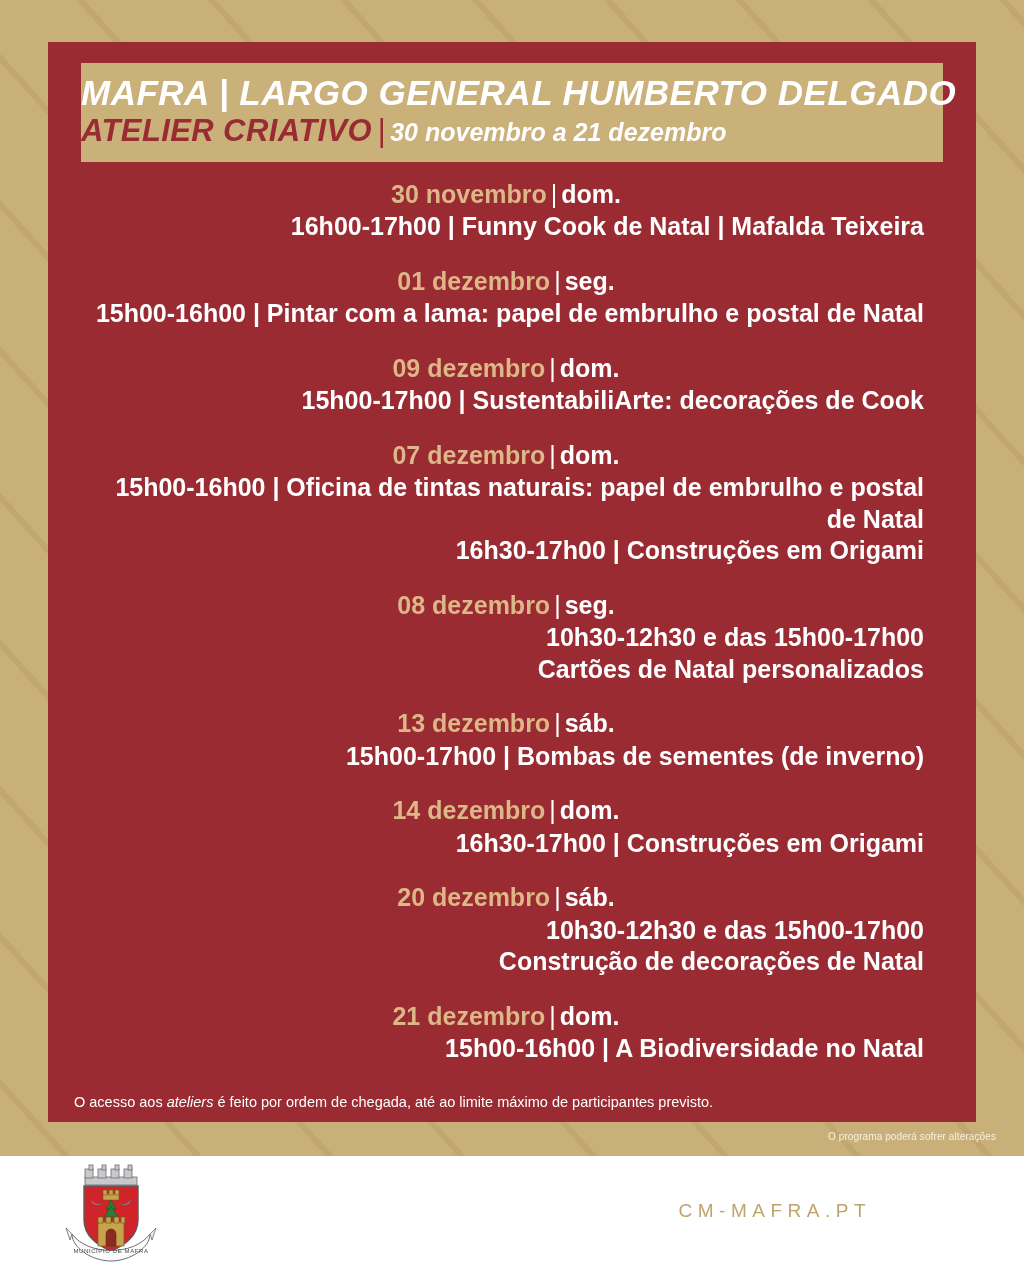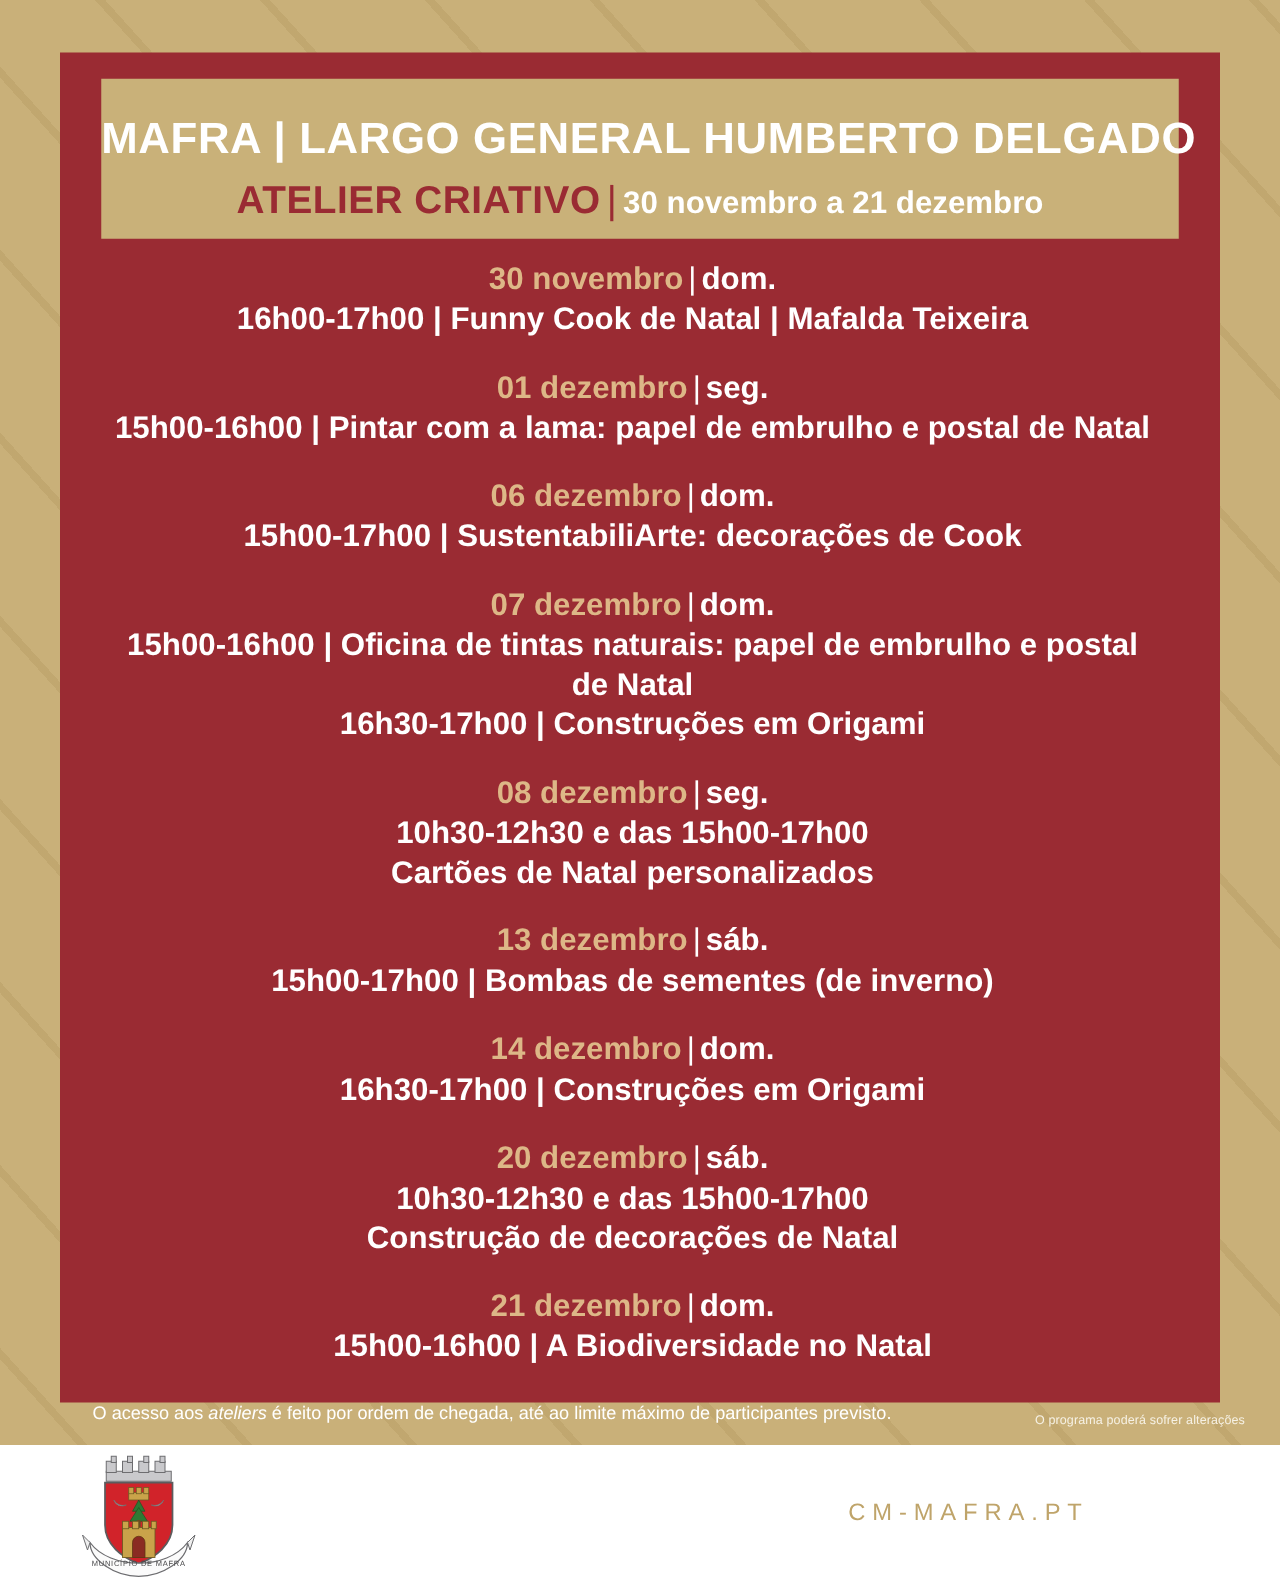--- a/index.html
+++ b/index.html
@@ -41,37 +41,38 @@
     height:1080px;
     background:#9a2b33;
     display:flex;
     flex-direction:column;
   }
 
   
   .header-band {
     margin:21px 33px 0 33px;
     background:#c9b179;
-    padding:28px 0 12px 0;
-    text-align:center;
+    padding:10px 0 12px 0;
+    text-align:left;
+    font-style:italic;
   }
 
   .title-line1 {
     color:#ffffff;
     font-size:35px;
     font-weight:bold;
     letter-spacing:0.5px;
     line-height:1.12;
     white-space:nowrap;
   }
 
   .title-line2 {
     line-height:1.18;
     white-space:nowrap;
-    margin-top:12px;
+    margin-top:1px;
   }
 
   .atelier {
     color:#9a2b33;
     font-size:31px;
     font-weight:bold;
     letter-spacing:0.4px;
   }
 
   .bar-red {
@@ -116,20 +117,21 @@
 
   .event-day {
     color:#ffffff;
   }
 
   .event-line {
     color:#ffffff;
     font-size:25px;
     font-weight:bold;
     line-height:1.26;
+    text-align:right;
   }
 
   
   .disclaimer {
     color:#ffffff;
     font-size:14.5px;
     text-align:left;
     padding:6px 0 0 26px;
     margin-bottom:14px;
     line-height:1.3;
@@ -190,21 +192,21 @@
     <div class="program" id="program-list">
         <div class="event">
           <div class="event-head"><span class="event-date">30 novembro</span><span class="sep">|</span><span class="event-day">dom.</span></div>
           <div class="event-line">16h00-17h00 | Funny Cook de Natal | Mafalda Teixeira</div>
         </div>
         <div class="event">
           <div class="event-head"><span class="event-date">01 dezembro</span><span class="sep">|</span><span class="event-day">seg.</span></div>
           <div class="event-line">15h00-16h00 | Pintar com a lama: papel de embrulho e postal de Natal</div>
         </div>
         <div class="event">
-          <div class="event-head"><span class="event-date">06 dezembro</span><span class="sep">|</span><span class="event-day">dom.</span></div>
+          <div class="event-head"><span class="event-date">09 dezembro</span><span class="sep">|</span><span class="event-day">dom.</span></div>
           <div class="event-line">15h00-17h00 | SustentabiliArte: decorações de Cook</div>
         </div>
         <div class="event">
           <div class="event-head"><span class="event-date">07 dezembro</span><span class="sep">|</span><span class="event-day">dom.</span></div>
           <div class="event-line">15h00-16h00 | Oficina de tintas naturais: papel de embrulho e postal de Natal</div>
           <div class="event-line">16h30-17h00 | Construções em Origami</div>
         </div>
         <div class="event">
           <div class="event-head"><span class="event-date">08 dezembro</span><span class="sep">|</span><span class="event-day">seg.</span></div>
           <div class="event-line">10h30-12h30 e das 15h00-17h00</div>

